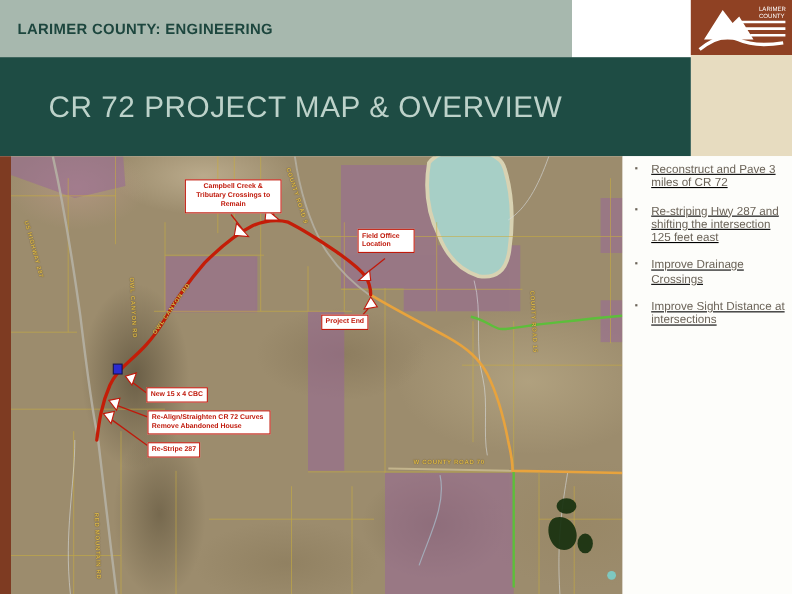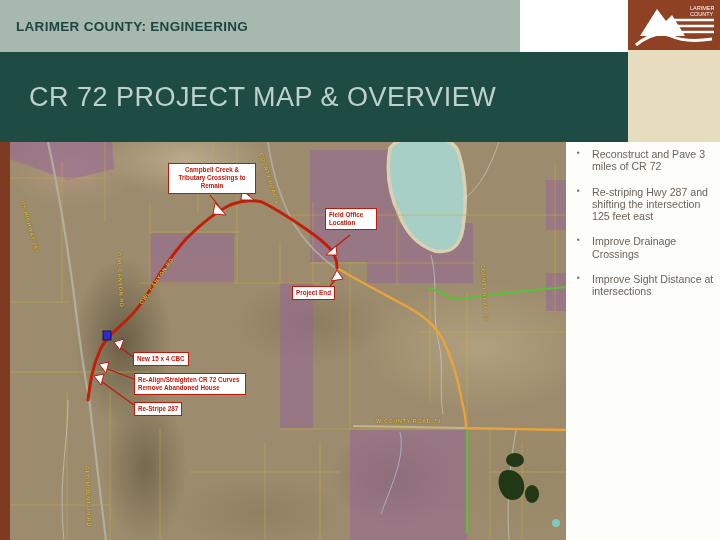--- a/index.html
+++ b/index.html
@@ -5,21 +5,21 @@
   html,body{margin:0;padding:0;background:#888;}
   .slide{position:relative;width:720px;height:540px;overflow:hidden;background:#fff;
          font-family:"Liberation Sans",sans-serif;}
 
   
   .header-band{position:absolute;left:0;top:0;width:520px;height:52px;background:#a7b8ae;
                display:flex;align-items:center;border-bottom:1px solid rgba(255,255,255,.4);}
   .header-band span{padding-left:16px;font-size:13.5px;font-weight:bold;color:#1d463e;letter-spacing:.3px;}
   .title-band{position:absolute;left:0;top:52px;width:628px;height:90px;background:#1e4c44;
               display:flex;align-items:center;}
-  .title-band h1{margin:0;padding-left:29px;font-size:27px;font-weight:400;color:#bdd2ca;letter-spacing:.5px;}
+  .title-band h1{margin:0;padding-left:44px;font-size:27px;font-weight:400;color:#bdd2ca;letter-spacing:.5px;}
   .logo-box{position:absolute;left:628px;top:0;width:92px;height:50px;background:#8f4123;}
   .cream-block{position:absolute;left:628px;top:50px;width:92px;height:92px;background:#e7dcc0;}
   .left-strip{position:absolute;left:0;top:142px;width:10px;height:398px;background:#7e3b22;}
 
   
   .map{position:absolute;left:10px;top:142px;width:556px;height:398px;overflow:hidden;
        background:
         radial-gradient(90px 55px at 60px 28px, rgba(198,160,148,.45), transparent 70%),
         radial-gradient(120px 50px at 175px 18px, rgba(216,201,170,.5), transparent 70%),
         radial-gradient(70px 120px at 113px 200px, rgba(58,50,33,.5), transparent 70%),
@@ -48,21 +48,21 @@
   .rl-287{left:16px;top:58px;transform:rotate(75deg);}
   .rl-owl-v{left:112px;top:110px;transform:rotate(87deg);}
   .rl-owl-d{left:128px;top:160px;transform:rotate(-55deg);}
   .rl-cr70{left:366px;top:276px;}
   .rl-cr15{left:476px;top:122px;transform:rotate(87deg);}
   .rl-cr9{left:254px;top:10px;transform:rotate(72deg);}
   .rl-redmtn{left:80px;top:324px;transform:rotate(88deg);}
 
   
   .panel{position:absolute;left:566px;top:142px;width:154px;height:398px;background:#fdfdfa;}
-  .panel ul{list-style:none;margin:0;padding:6px 2px 0 0;}
+  .panel ul{list-style:none;margin:0;padding:6px 2px 0 0;text-decoration:underline;}
   .panel li{position:relative;padding-left:26px;margin-bottom:13px;
             font-size:10.6px;line-height:1.16;color:#6b6358;}
   .panel li::before{content:"▪";position:absolute;left:11px;top:0;font-size:8px;color:#6b6358;}
 </style>
 </head>
 <body>
 
 <div class="slide">
 
   <div class="header-band">

